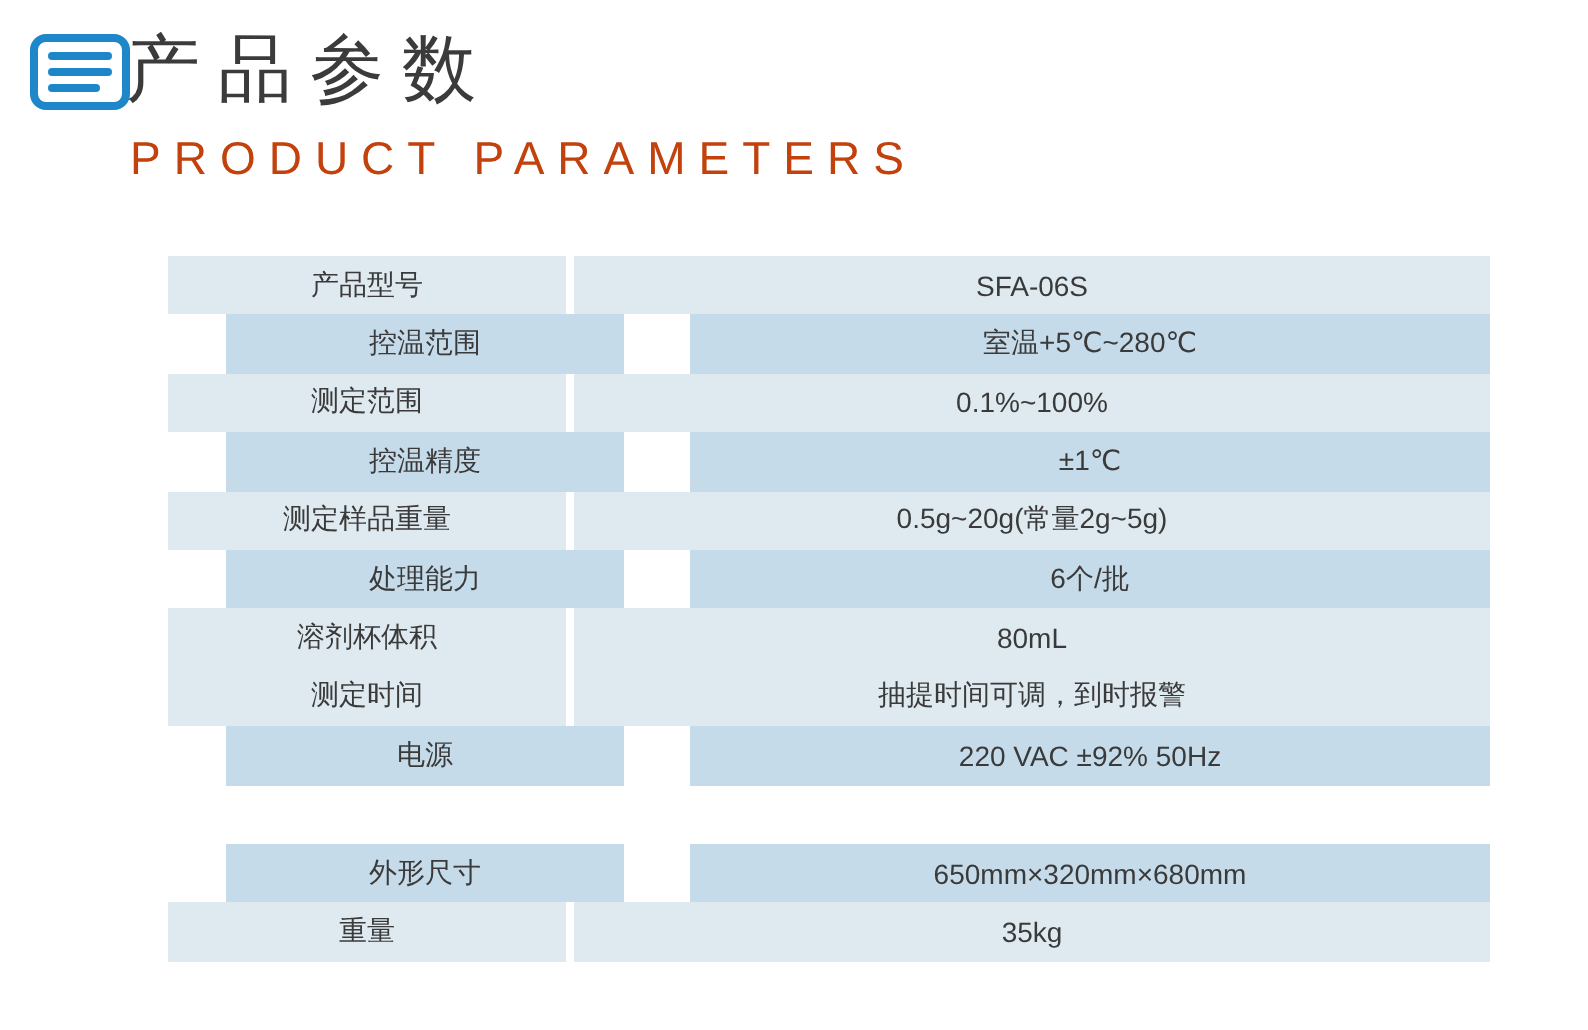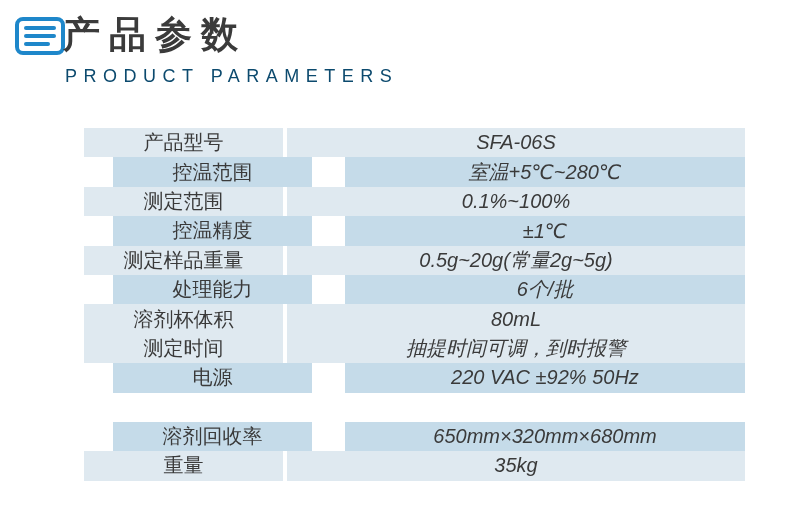--- a/index.html
+++ b/index.html
@@ -22,39 +22,39 @@
     width: 32px; height: 30px;
     border: 4px solid var(--accent);
     border-radius: 8px;
     display: flex; flex-direction: column; justify-content: center;
     gap: 4px; padding: 0 5px;
   }
   .doc-icon .bar { height: 4px; border-radius: 2px; background: var(--accent); width: 100%; }
   .doc-icon .bar.short { width: 80%; }
   .page-title {
     position: absolute; left: 63px; top: 10px;
-    font-size: 37px; letter-spacing: 9px; font-weight: 700;
+    font-size: 37px; letter-spacing: 9px; font-weight: 400;
     color: #3b3b3b; white-space: nowrap;
   }
   .page-subtitle {
     position: absolute; left: 65px; top: 66px;
-    font-size: 18px; letter-spacing: 6.5px; font-weight: 400;
-    color: #0c4a6e; white-space: nowrap;
+    font-size: 23px; letter-spacing: 6.5px; font-weight: 400;
+    color: #c2410c; white-space: nowrap;
   }
   .param-table {
     position: absolute; left: 84px; top: 128px; width: 661px;
   }
   .row { display: flex; column-gap: 4px; height: 29.4px; }
   .cell {
     display: flex; align-items: center; justify-content: center;
-    font-size: 20px; color: var(--text-dark);
+    font-size: 14px; color: var(--text-dark);
     white-space: nowrap;
   }
   .cell.label { flex: 0 0 199px; width: 199px; }
-  .cell.value { flex: 1; font-style: italic; }
+  .cell.value { flex: 1; }
   .row.light .cell { background: var(--row-light); }
   .row.dark  .cell { background: var(--row-dark); margin-left: 29px; }
 </style>
 </head>
 <body>
 
 <div class="header">
   <div class="doc-icon">
     <div class="bar"></div>
     <div class="bar"></div>
@@ -97,20 +97,20 @@
       <div class="cell label">测定时间</div>
       <div class="cell value">抽提时间可调，到时报警</div>
     </div>
     <div class="row dark">
       <div class="cell label">电源</div>
       <div class="cell value">220 VAC ±92% 50Hz</div>
     </div>
     <div class="row light">
     </div>
     <div class="row dark">
-      <div class="cell label">溶剂回收率</div>
+      <div class="cell label">外形尺寸</div>
       <div class="cell value">650mm×320mm×680mm</div>
     </div>
     <div class="row light">
       <div class="cell label">重量</div>
       <div class="cell value">35kg</div>
     </div>
   </div>
 
 </body></html>

